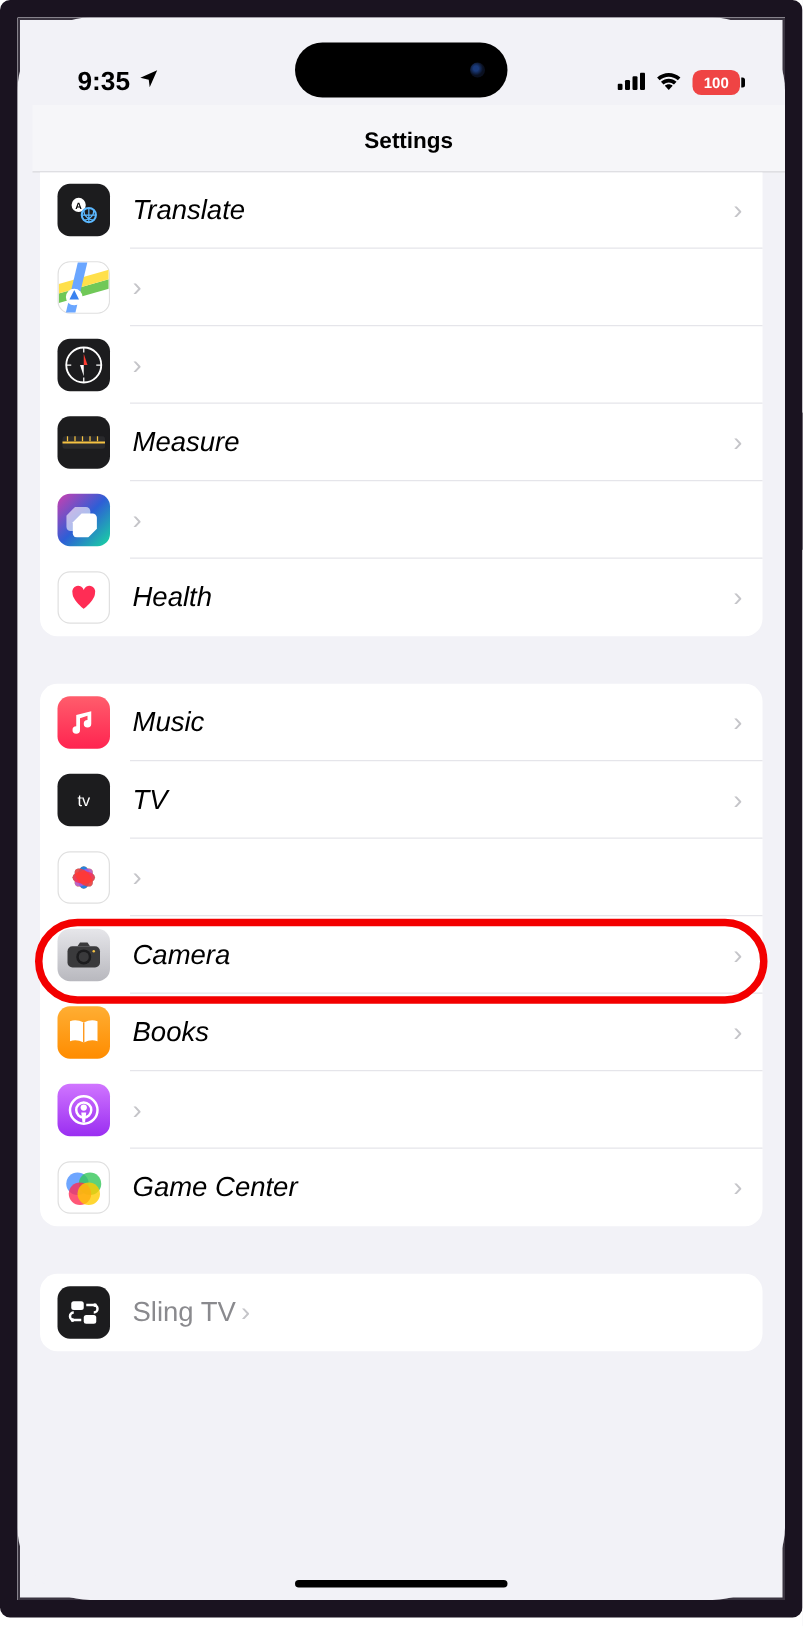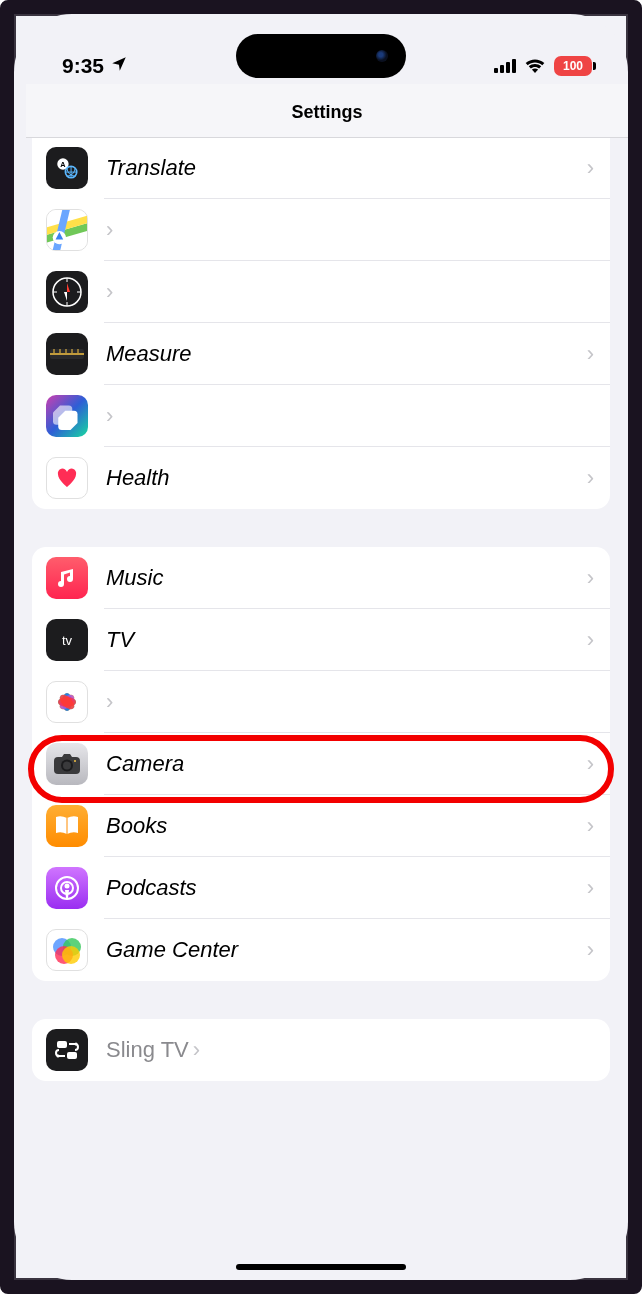--- a/index.html
+++ b/index.html
@@ -379,21 +379,20 @@
         </div>
         <div class="row">
           <div class="app-icon ic-podcasts">
             <svg width="26" height="26" viewBox="0 0 26 26" fill="none" stroke="#fff" stroke-width="2">
                 <circle cx="13" cy="13" r="11"></circle>
                 <circle cx="13" cy="13" r="6"></circle>
                 <circle cx="13" cy="11" r="2.5" fill="#fff" stroke="none"></circle>
                 <path d="M11 15 h4 l-1 8 h-2 z" fill="#fff" stroke="none"></path>
               </svg>
           </div>
-          <span class="row-label">Podcasts</span>
           <span class="chevron">›</span>
         </div>
         <div class="row">
           <div class="app-icon ic-gamecenter">
             <svg width="34" height="34" viewBox="0 0 34 34">
                 <circle cx="12" cy="14" r="9" fill="#4a90ff" opacity="0.8"></circle>
                 <circle cx="22" cy="14" r="9" fill="#34c759" opacity="0.8"></circle>
                 <circle cx="14" cy="22" r="9" fill="#ff2d55" opacity="0.8"></circle>
                 <circle cx="21" cy="22" r="9" fill="#ffcc00" opacity="0.8"></circle>
               </svg>

